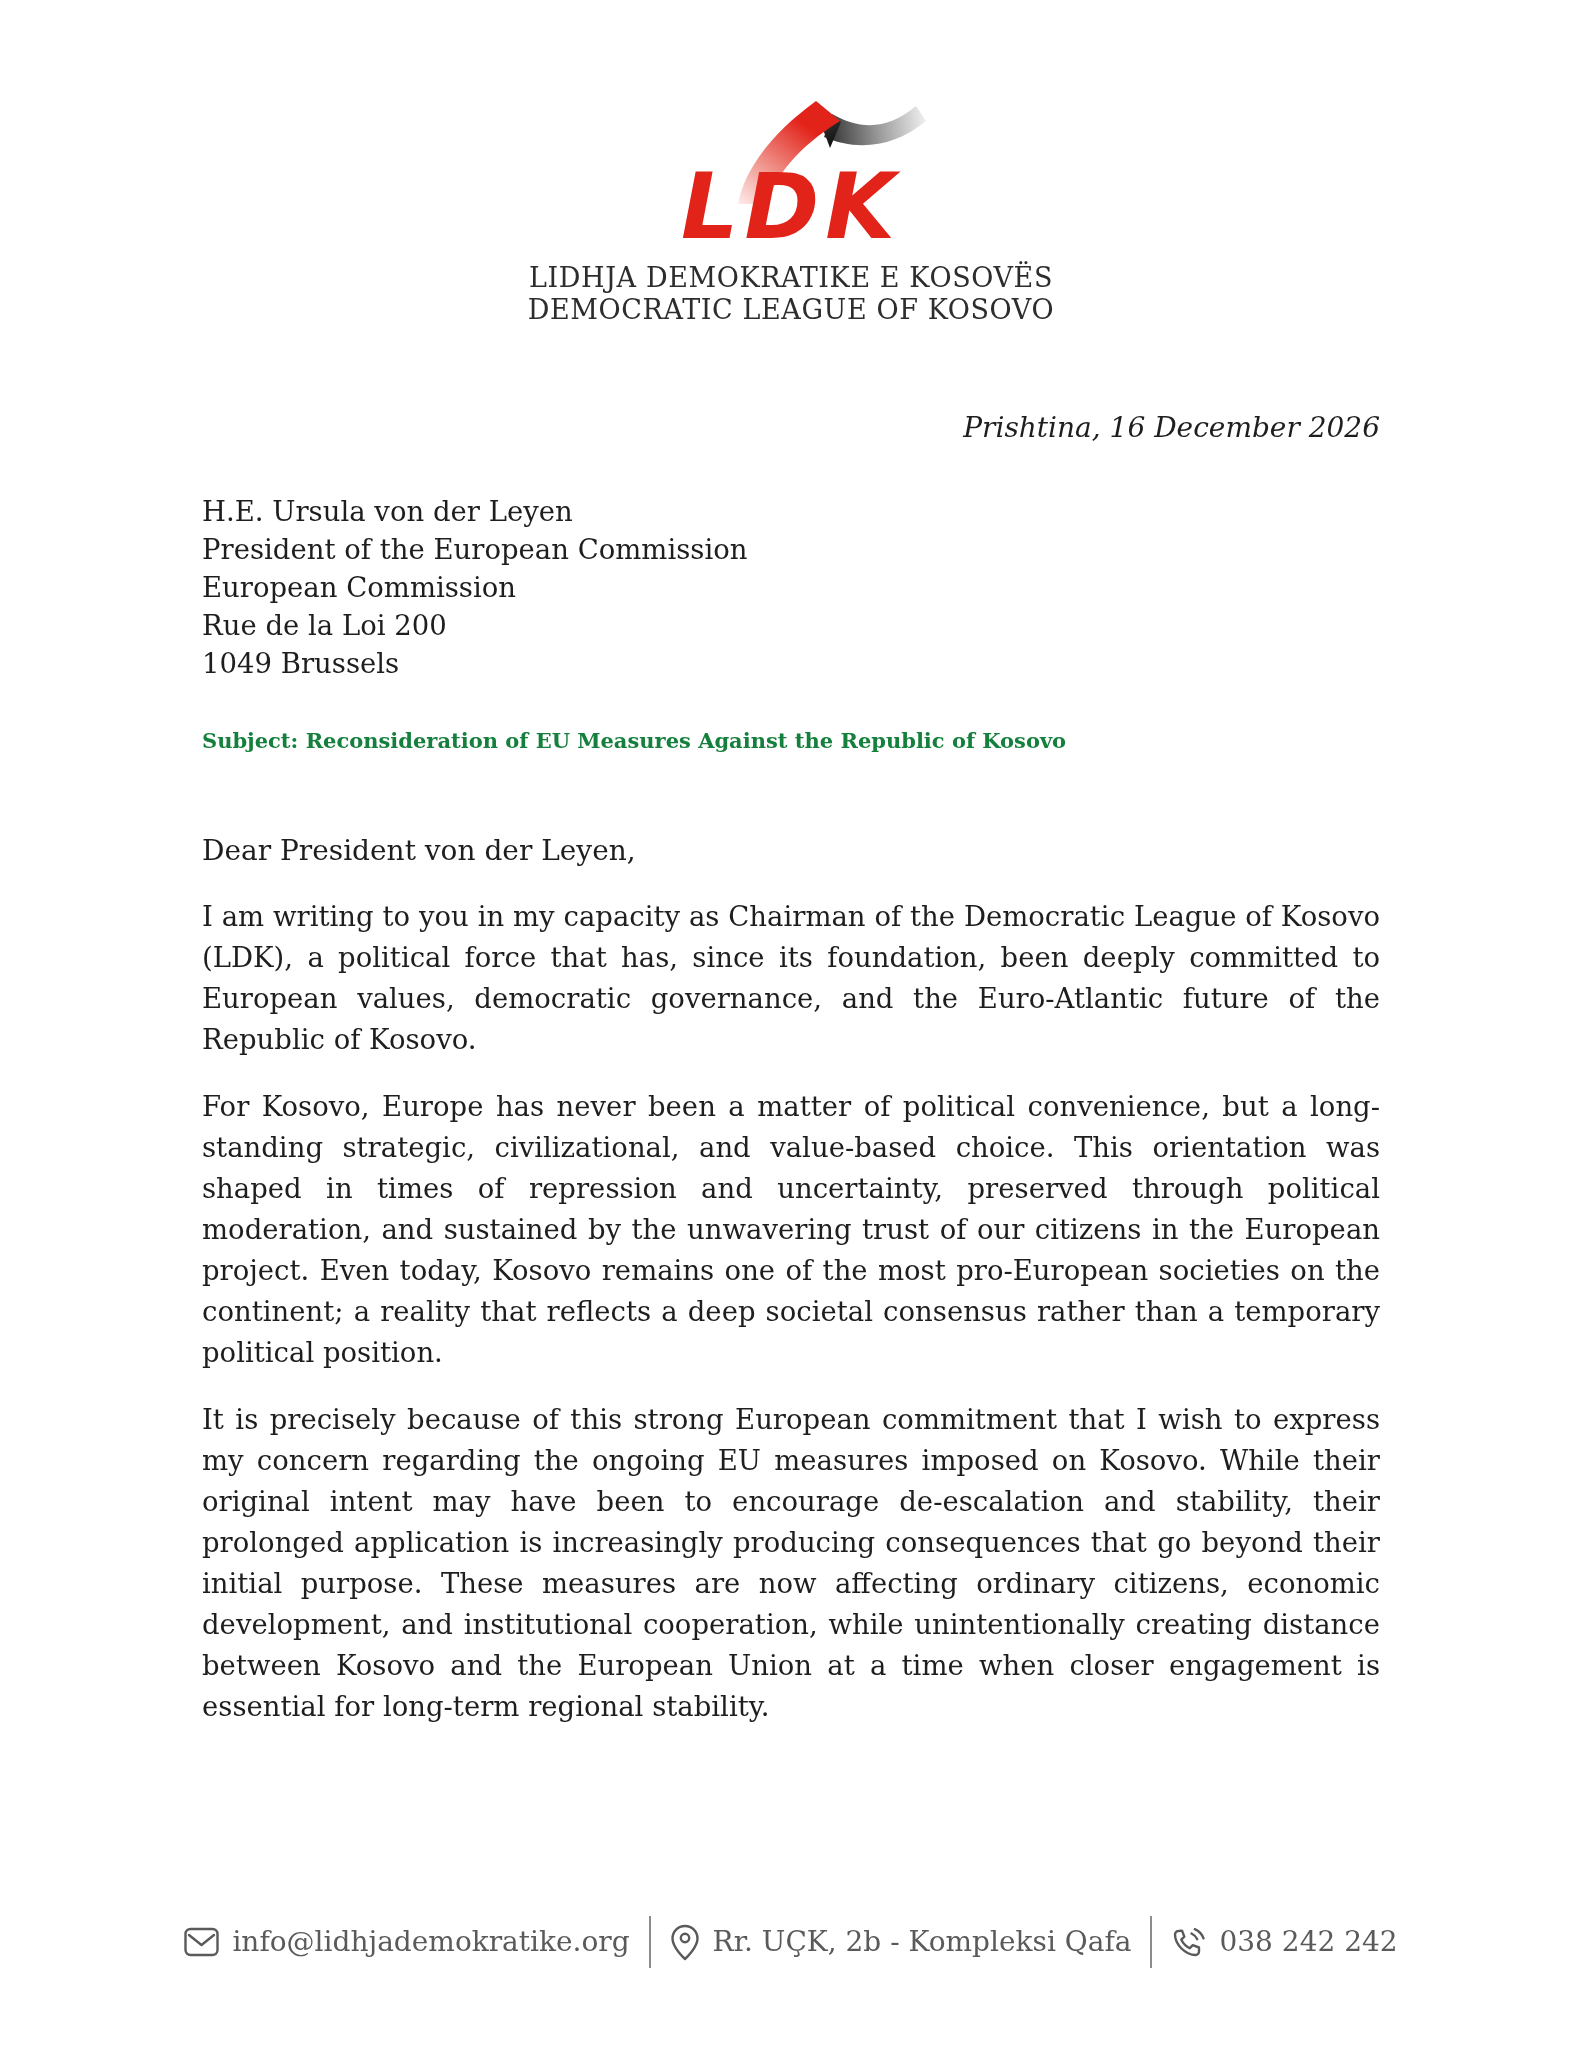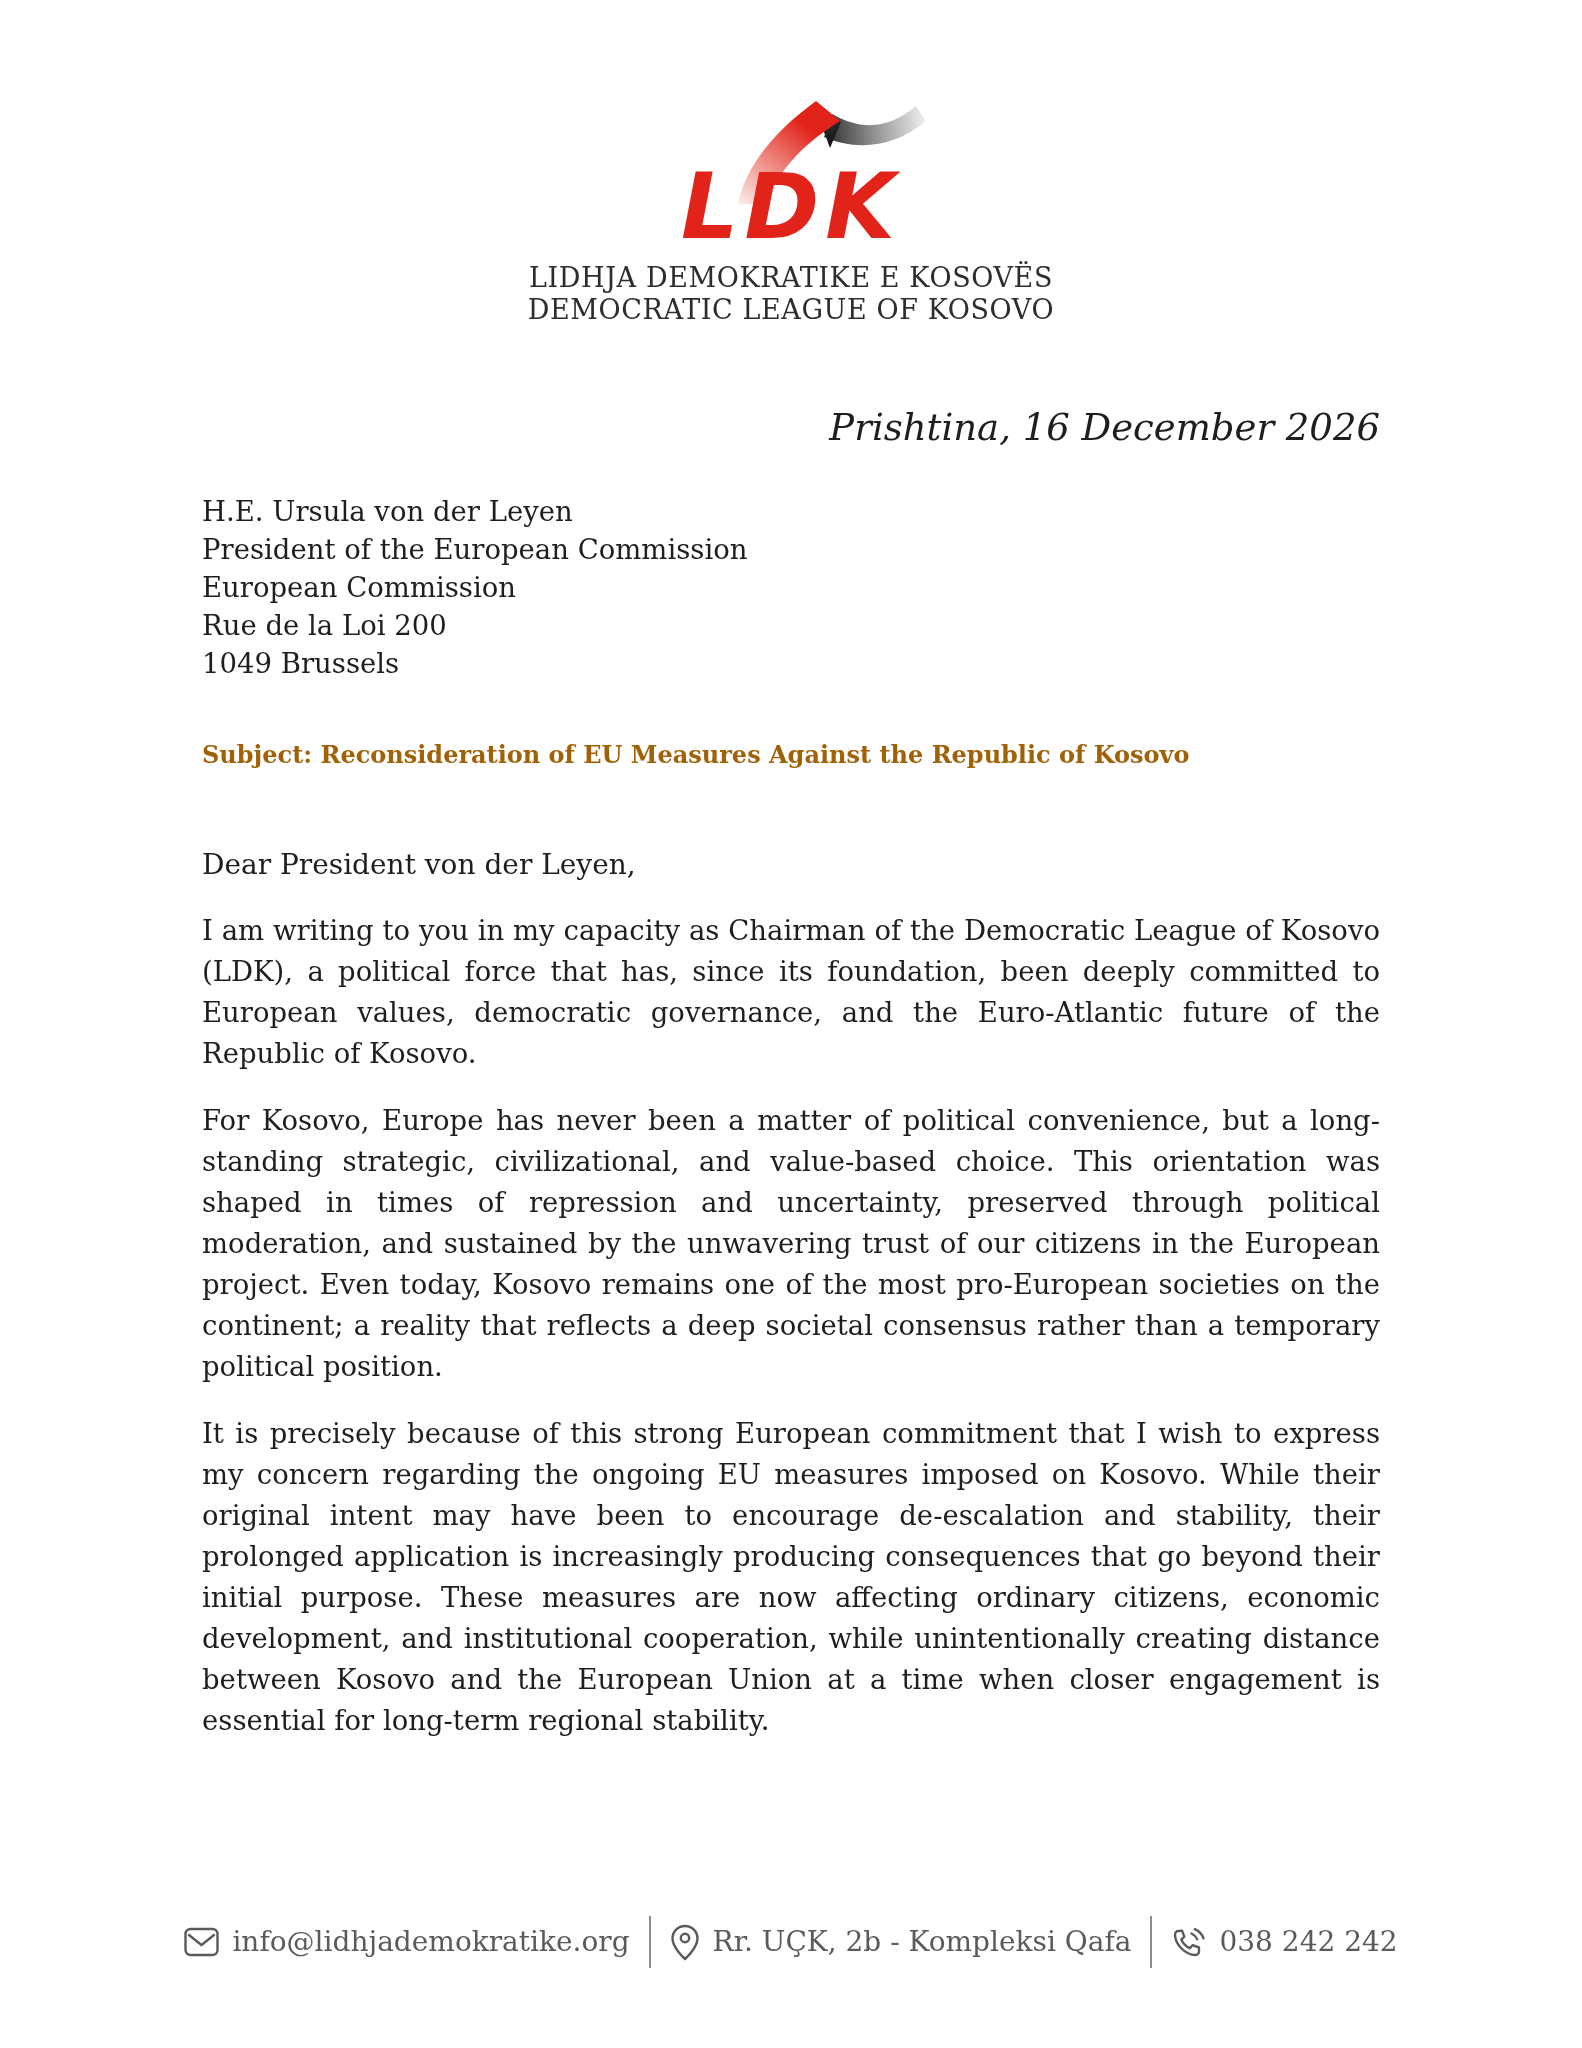--- a/index.html
+++ b/index.html
@@ -20,24 +20,24 @@
     font-family:"DejaVu Sans","Liberation Sans",sans-serif;
     font-weight:bold;font-size:90px;line-height:90px;
     letter-spacing:6px;color:#e2231a;font-style:italic;
   }
   .org-line{font-size:27px;line-height:32px;letter-spacing:0.6px;color:#2d2d2d;}
   .org-line.first{margin-top:14px;}
   
   .content{margin:0 202px;}
   .dateline{
     margin-top:84px;text-align:right;
-    font-style:italic;font-size:37px;line-height:36px;color:#1e1e1e;
+    font-style:italic;font-size:28px;line-height:36px;color:#1e1e1e;
   }
   .recipient{margin-top:46px;font-size:27.5px;line-height:38px;}
-  .subject{margin-top:56px;font-weight:bold;font-size:24px;line-height:34px;color:#a16207;}
+  .subject{margin-top:42px;font-weight:bold;font-size:21px;line-height:34px;color:#15803d;}
   .salutation{margin-top:76px;font-size:28px;line-height:34px;}
   .body-paragraphs{margin-top:28px;}
   .body-paragraphs p{
     margin:0 0 26px 0;
     font-size:27.5px;line-height:41px;
     text-align:justify;
   }
   
   .page-footer{
     position:absolute;left:0;right:0;bottom:80px;

